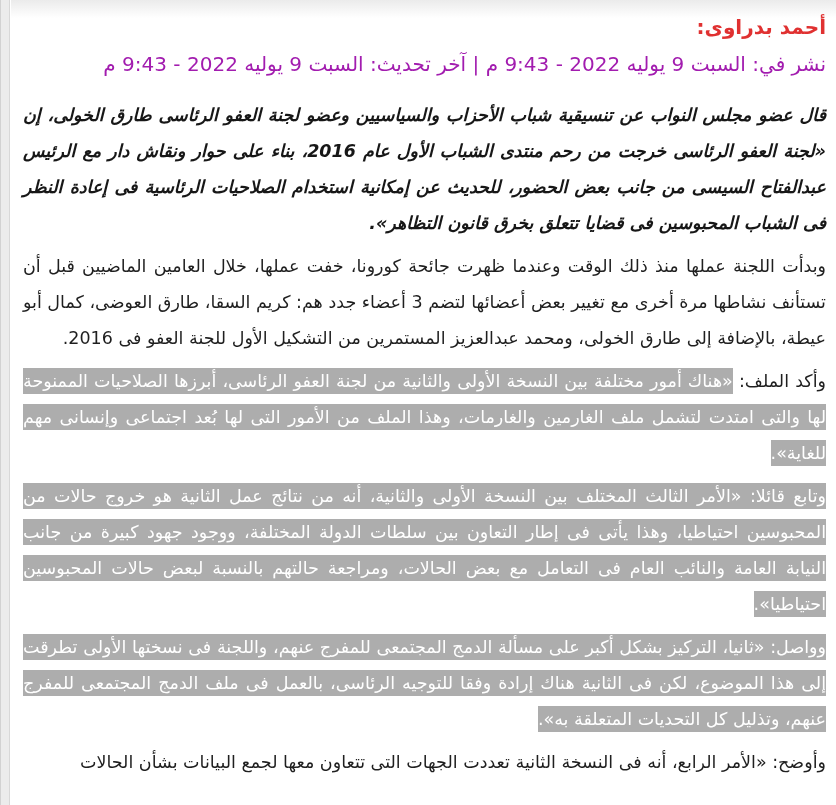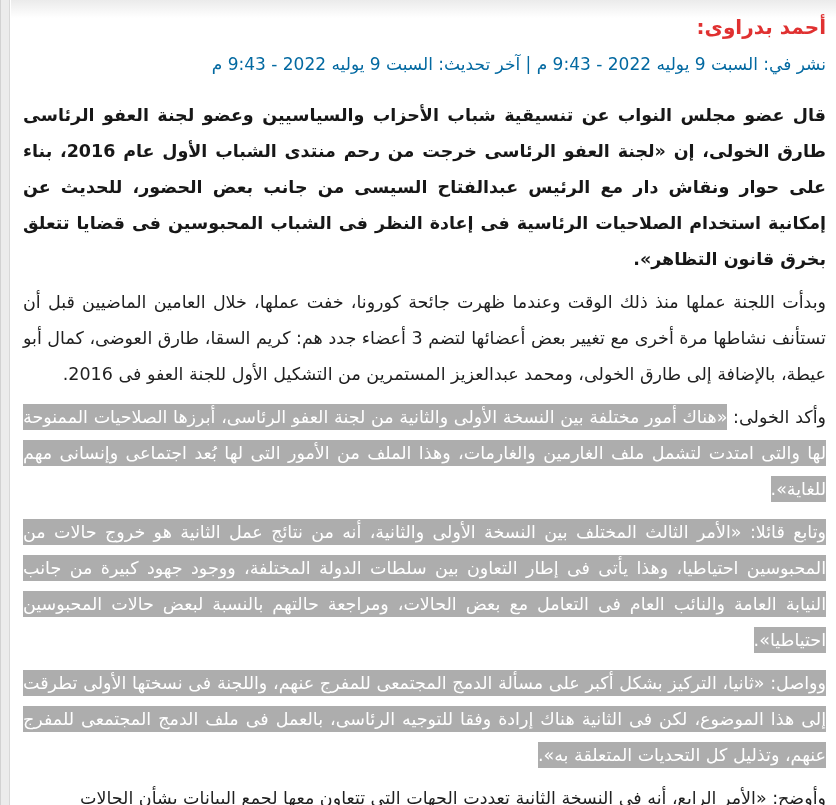--- a/index.html
+++ b/index.html
@@ -51,38 +51,39 @@
   .author-name {
     margin: 0;
     color: var(--accent-red, #e03131);
     font-size: 20px;
     line-height: 26px;
     font-weight: bold;
     text-align: right;
   }
   .date-line {
     margin: 13px 0 0 0;
-    color: #0369a1;
-    font-size: 17px;
+    color: #a21caf;
+    font-size: 20px;
     line-height: 22px;
     text-align: right;
   }
   .article-body {
     margin-top: 22px;
     color: #1f1f1f;
     font-size: 17.5px;
     line-height: 36px;
     text-align: justify;
   }
   .article-body p {
     margin: 0 0 7px 0;
   }
   p.lead {
     font-weight: bold;
     color: #171717;
+    font-style: italic;
   }
   .hl {
     background: var(--highlight-bg, #adadad);
     color: var(--highlight-text, #ffffff);
     padding: 3px 0;
     box-decoration-break: clone;
     -webkit-box-decoration-break: clone;
   }
 </style>
 </head>
@@ -94,21 +95,21 @@
 <div class="content">
   <h1 class="author-name">أحمد بدراوى:</h1>
 
   <div class="date-line">نشر في: السبت 9 يوليه 2022 - 9:43 م | آخر تحديث: السبت 9 يوليه 2022 - 9:43 م</div>
 
   <div class="article-body">
     <p class="lead">قال عضو مجلس النواب عن تنسيقية شباب الأحزاب والسياسيين وعضو لجنة العفو الرئاسى طارق الخولى، إن «لجنة العفو الرئاسى خرجت من رحم منتدى الشباب الأول عام 2016، بناء على حوار ونقاش دار مع الرئيس عبدالفتاح السيسى من جانب بعض الحضور، للحديث عن إمكانية استخدام الصلاحيات الرئاسية فى إعادة النظر فى الشباب المحبوسين فى قضايا تتعلق بخرق قانون التظاهر».</p>
 
     <p>وبدأت اللجنة عملها منذ ذلك الوقت وعندما ظهرت جائحة كورونا، خفت عملها، خلال العامين الماضيين قبل أن تستأنف نشاطها مرة أخرى مع تغيير بعض أعضائها لتضم 3 أعضاء جدد هم: كريم السقا، طارق العوضى، كمال أبو عيطة، بالإضافة إلى طارق الخولى، ومحمد عبدالعزيز المستمرين من التشكيل الأول للجنة العفو فى 2016.</p>
 
-    <p><span>وأكد الخولى: </span><span class="hl">«هناك أمور مختلفة بين النسخة الأولى والثانية من لجنة العفو الرئاسى، أبرزها الصلاحيات الممنوحة لها والتى امتدت لتشمل ملف الغارمين والغارمات، وهذا الملف من الأمور التى لها بُعد اجتماعى وإنسانى مهم للغاية».</span></p>
+    <p><span>وأكد الملف: </span><span class="hl">«هناك أمور مختلفة بين النسخة الأولى والثانية من لجنة العفو الرئاسى، أبرزها الصلاحيات الممنوحة لها والتى امتدت لتشمل ملف الغارمين والغارمات، وهذا الملف من الأمور التى لها بُعد اجتماعى وإنسانى مهم للغاية».</span></p>
 
     <p><span class="hl">وتابع قائلا: «الأمر الثالث المختلف بين النسخة الأولى والثانية، أنه من نتائج عمل الثانية هو خروج حالات من المحبوسين احتياطيا، وهذا يأتى فى إطار التعاون بين سلطات الدولة المختلفة، ووجود جهود كبيرة من جانب النيابة العامة والنائب العام فى التعامل مع بعض الحالات، ومراجعة حالتهم بالنسبة لبعض حالات المحبوسين احتياطيا».</span></p>
 
     <p><span class="hl">وواصل: «ثانيا، التركيز بشكل أكبر على مسألة الدمج المجتمعى للمفرج عنهم، واللجنة فى نسختها الأولى تطرقت إلى هذا الموضوع، لكن فى الثانية هناك إرادة وفقا للتوجيه الرئاسى، بالعمل فى ملف الدمج المجتمعى للمفرج عنهم، وتذليل كل التحديات المتعلقة به».</span></p>
 
     <p>وأوضح: «الأمر الرابع، أنه فى النسخة الثانية تعددت الجهات التى تتعاون معها لجمع البيانات بشأن الحالات</p>
   </div>
 </div>
 
 </body></html>

